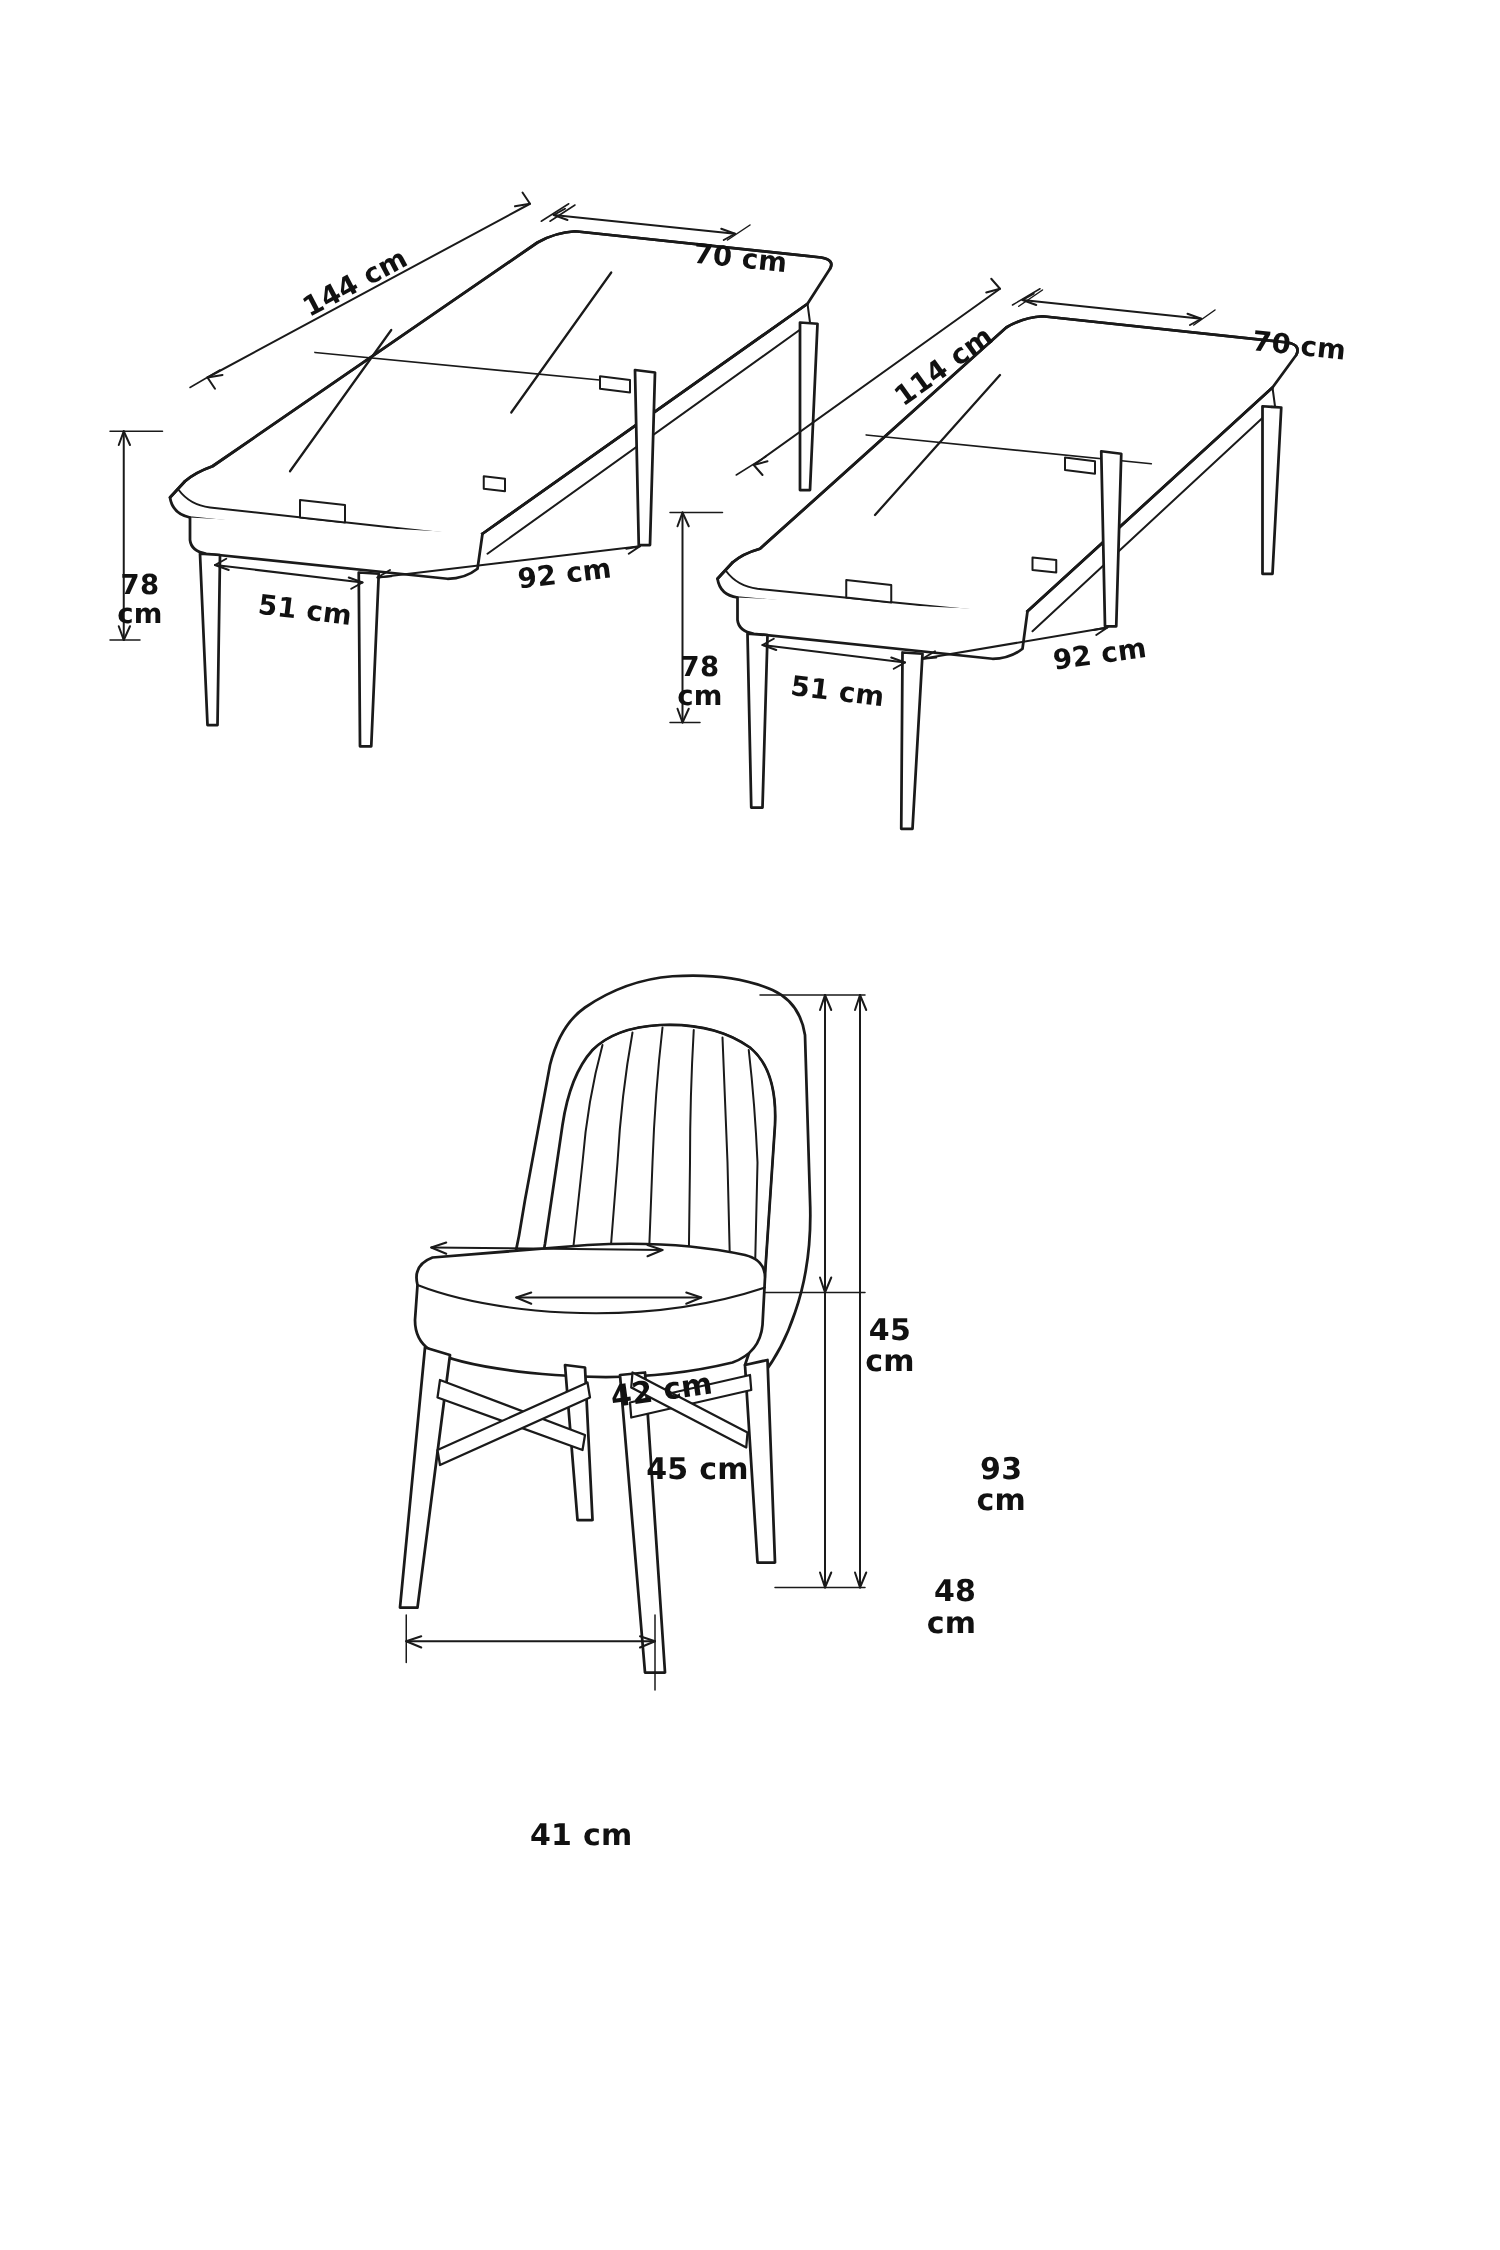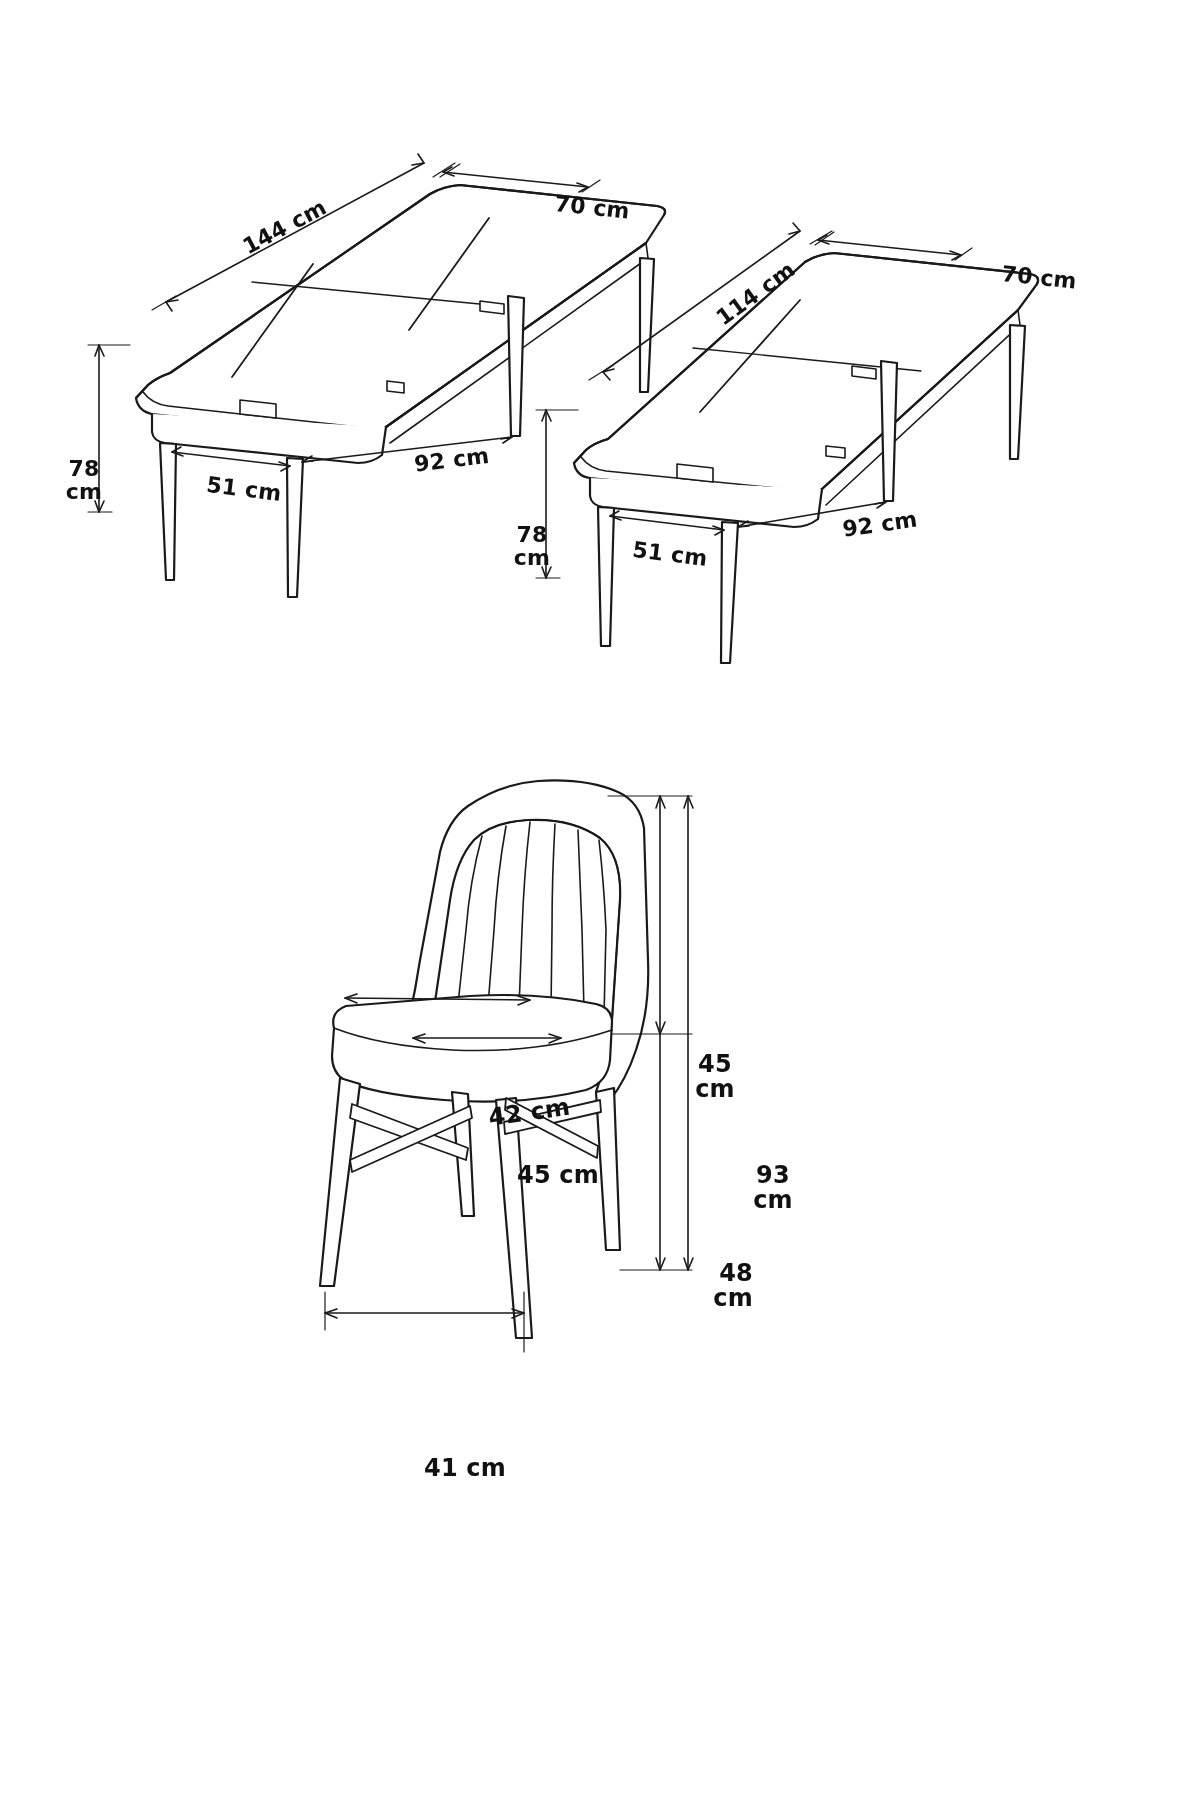--- a/index.html
+++ b/index.html
@@ -26,21 +26,21 @@
     position: absolute;
     font-family: "DejaVu Sans", sans-serif;
     font-weight: 700;
     color: #111111;
     white-space: pre-line;
     line-height: 1.05;
     letter-spacing: 0.2px;
   }
   .sz-2 { font-size: 22px; }
   .sz-3 { font-size: 24px; }
-  .center { text-align: center; }
+  .center { text-align: center; margin-left: 28px; }
   svg { display: block; }
 </style>
 </head>
 <body>
 
 <div class="canvas">
 
   <svg width="1200" height="1800" viewBox="0 0 1200 1800" fill="none" stroke="#1a1a1a" stroke-width="2.2" stroke-linecap="round" stroke-linejoin="round">
 
     <g>
@@ -291,21 +291,21 @@
 
   <div class="dim-label sz-2" style="left:1003px; top:262px; transform:rotate(6deg); transform-origin:left top;">70 cm</div>
 
   <div class="dim-label sz-2 center" style="left:506px; top:523px; width:52px;">78
 cm</div>
 
   <div class="dim-label sz-2" style="left:634px; top:538px; transform:rotate(7deg); transform-origin:left top;">51 cm</div>
 
   <div class="dim-label sz-2" style="left:841px; top:518px; transform:rotate(-8deg); transform-origin:left top;">92 cm</div>
 
-  <div class="dim-label sz-3 center" style="left:687px; top:1052px; width:56px;text-align:center;">45
+  <div class="dim-label sz-3 center" style="left:656px; top:1052px; width:56px;text-align:center;">45
 cm</div>
 
   <div class="dim-label sz-3 center" style="left:745px; top:1163px; width:56px;">93
 cm</div>
 
   <div class="dim-label sz-3 center" style="left:697px; top:1261px; width:56px;text-align:right;">48
 cm</div>
 
   <div class="dim-label sz-3" style="left:487px; top:1106px; transform:rotate(-8deg); transform-origin:left top;">42 cm</div>
 

